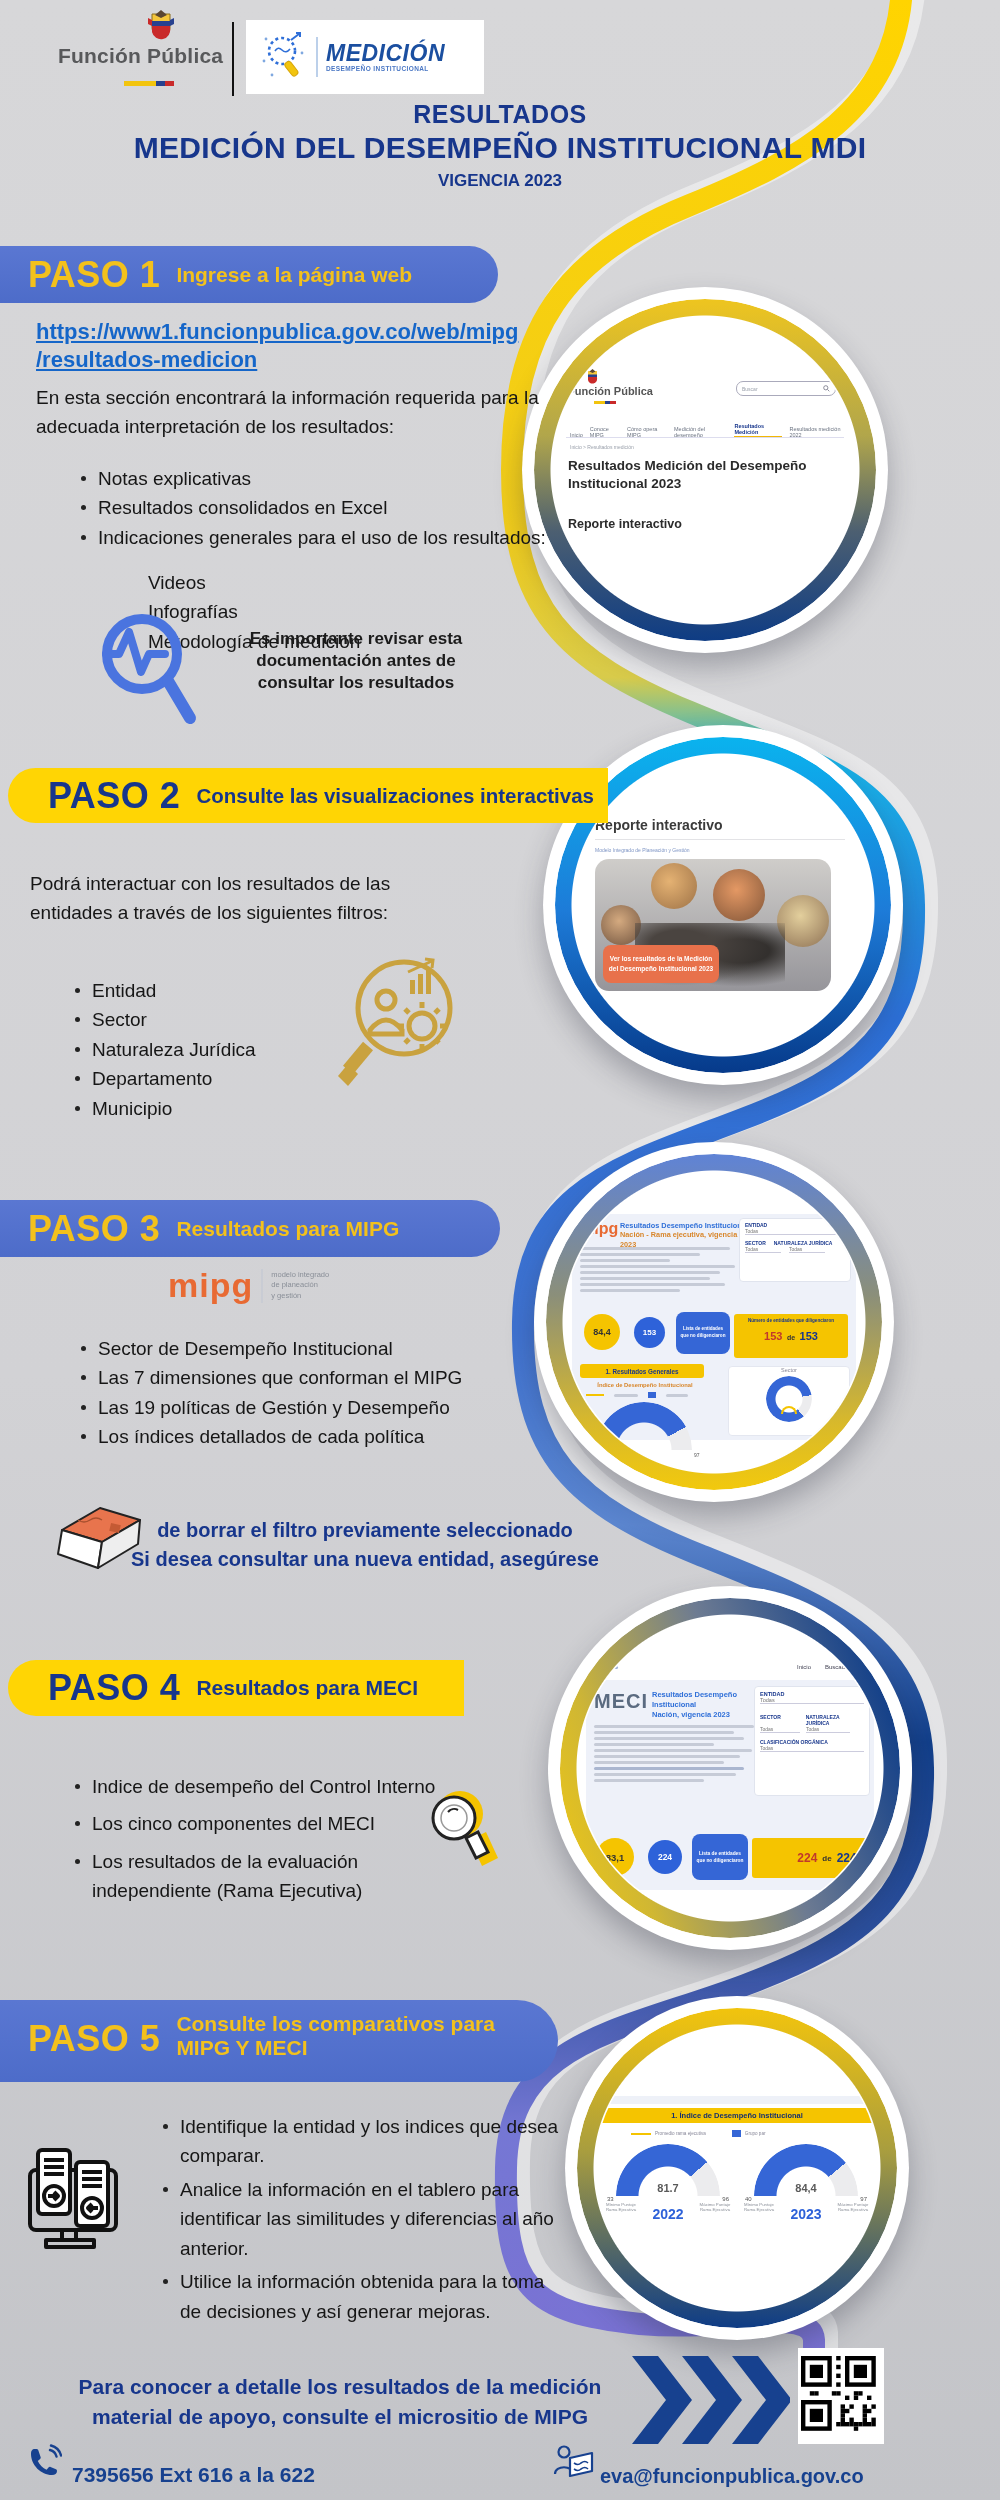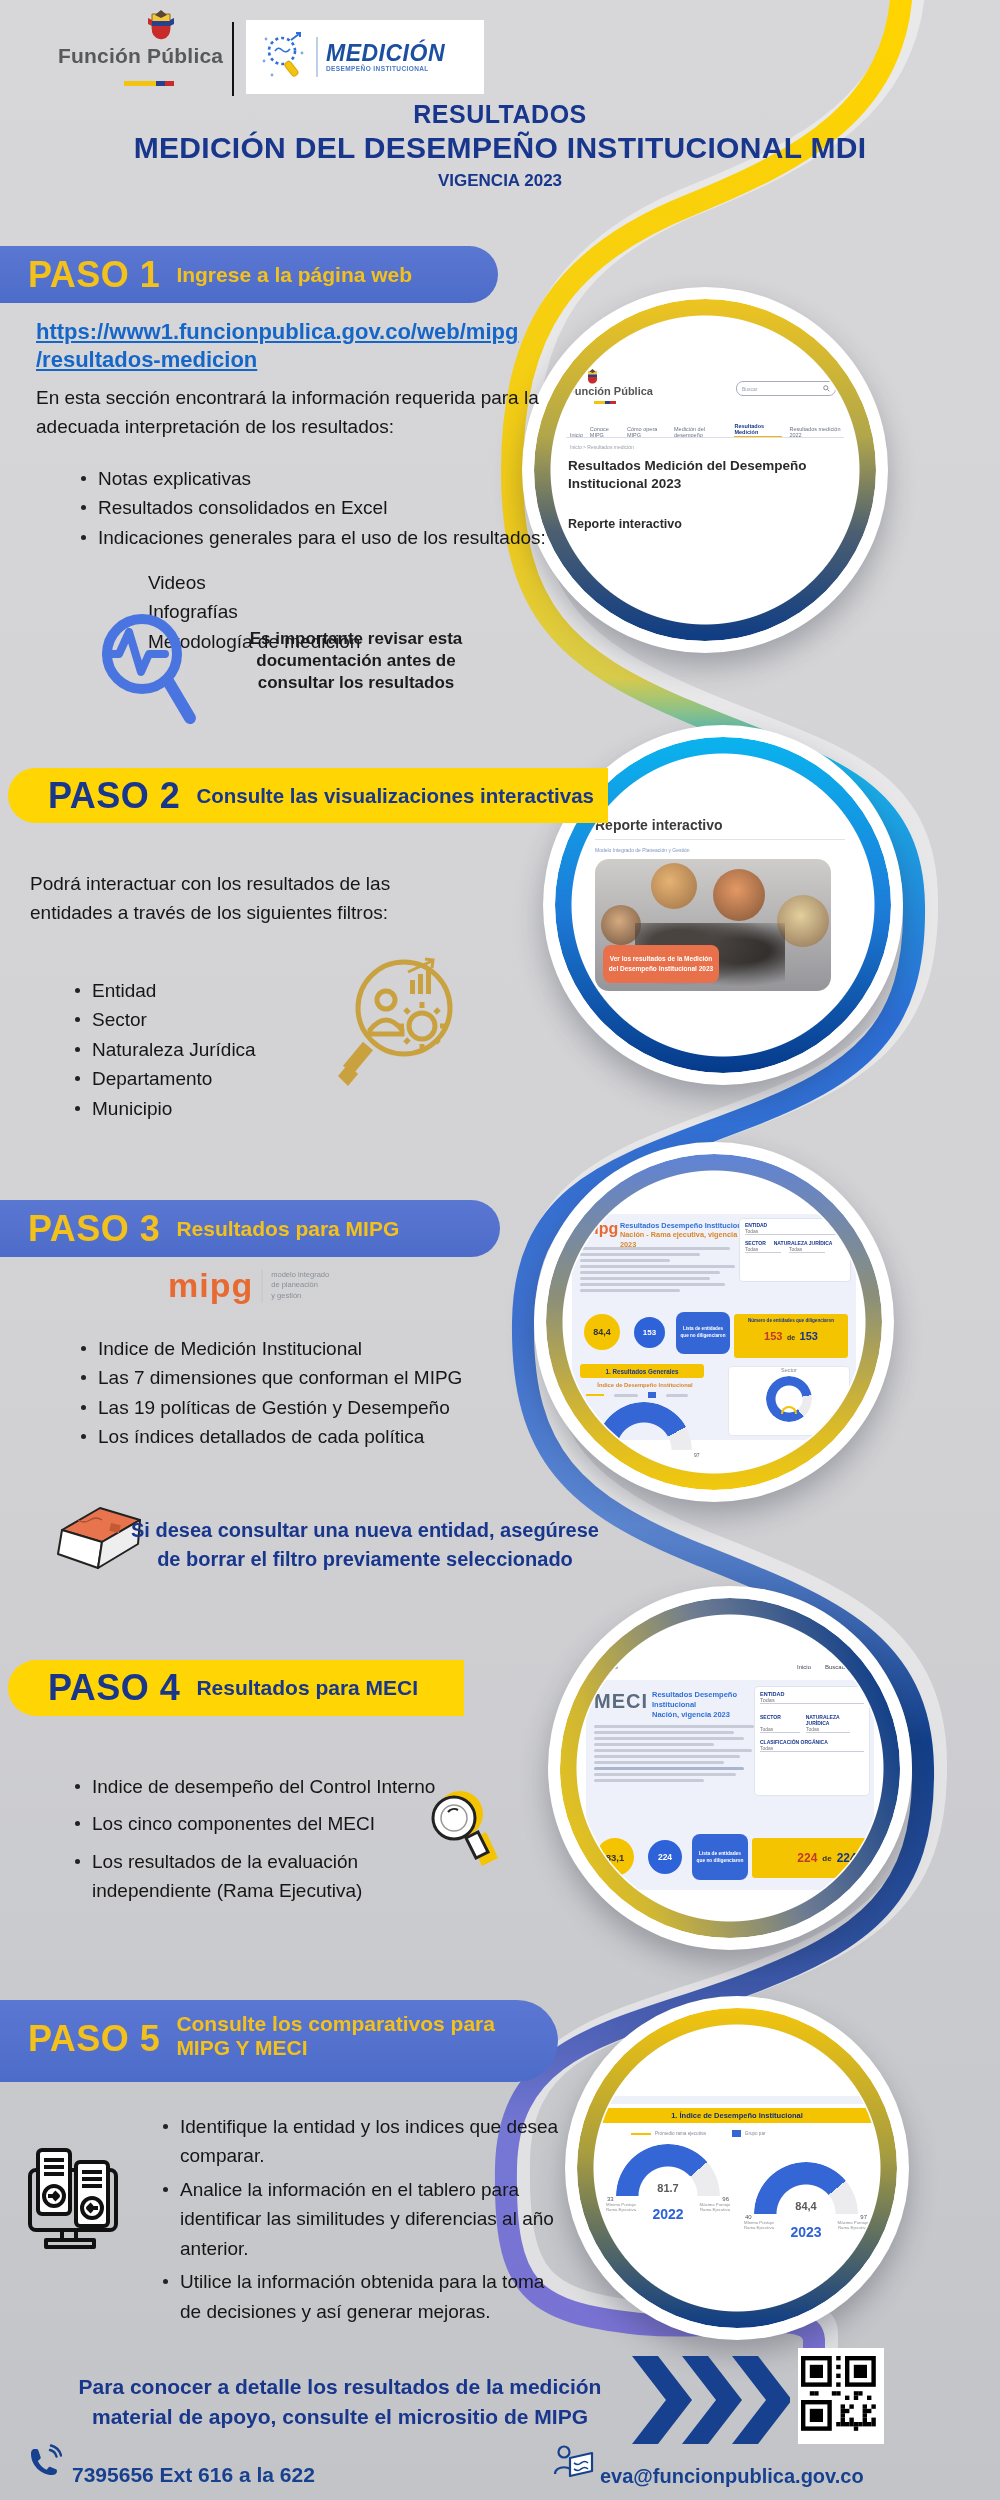--- a/index.html
+++ b/index.html
@@ -254,21 +254,21 @@
   <div class="abs z3" style="left:168px;top:1266px;display:flex;gap:8px;align-items:center;">
     <span style="font-size:34px;font-weight:800;color:#e86a33;letter-spacing:1px;">mipg</span>
     <span style="width:2px;height:34px;background:#c9ccd4;"></span>
     <span style="font-size:7.5px;color:#8a8f98;line-height:1.35;">
       <div>modelo integrado</div>
       <div>de planeación</div>
       <div>y gestión</div>
     </span>
   </div>
   <ul class="blt abs z3" style="left:58px;top:1318px;">
-    <li>Indice de Medición Institucional</li>
+    <li>Sector de Desempeño Institucional</li>
     <li>Las 7 dimensiones que conforman el MIPG</li>
     <li>Las 19 políticas de Gestión y Desempeño</li>
     <li>Los índices detallados de cada política</li>
   </ul>
 
   <div class="cwrap" style="left:534px;top:1142px;width:360px;height:360px;">
     <div class="ring ring3"></div>
     <div class="cinner">
       <div class="abs" style="left:8px;top:42px;width:284px;height:226px;background:#eef1f9;border-radius:6px;">
         <span class="abs" style="left:8px;top:6px;font-size:16px;font-weight:800;color:#e86a33;">mipg</span>
@@ -347,22 +347,22 @@
   <svg class="abs z3" style="left:48px;top:1502px" width="100" height="90" viewBox="0 0 100 90">
     <g stroke="#222" stroke-width="2" stroke-linejoin="round">
       <polygon points="14,28 52,6 92,18 54,40" fill="#e8744d"></polygon>
       <polygon points="14,28 54,40 50,66 10,52" fill="#fff"></polygon>
       <polygon points="54,40 92,18 90,42 50,66" fill="#eee"></polygon>
     </g>
     <path d="M30,18 q6,4 12,0 q6,-4 12,0" stroke="#a8502f" fill="none" stroke-width="1.5"></path>
     <rect x="62" y="22" width="10" height="8" fill="#c45a34" transform="rotate(14 67 26)"></rect>
   </svg>
   <div class="abs z3 navy-note" style="left:130px;top:1516px;width:470px;">
+    <div>de borrar el filtro previamente seleccionado</div>
     <div>Si desea consultar una nueva entidad, asegúrese</div>
-    <div>de borrar el filtro previamente seleccionado</div>
   </div>
 
   <div class="pill pill-yellow" style="left:8px;top:1660px;width:416px;height:56px;padding-left:40px;">
     <span class="step-lab">PASO 4</span>
     <span class="pill-title">Resultados para MECI</span>
   </div>
   <ul class="blt abs z3" style="left:52px;top:1756px;">
     <li style="margin-bottom:8px;">Indice de desempeño del Control Interno</li>
     <li style="margin-bottom:8px;">Los cinco componentes del MECI</li>
     <li style="width:330px;">Los resultados de la evaluación independiente (Rama Ejecutiva)</li>
@@ -497,21 +497,21 @@
           <span class="gmm">33</span>
           <span class="gmm">96</span>
         </div>
         <div style="display:flex;justify-content:space-between;align-items:flex-start;">
           <span class="glab" style="width:36px;">Mínimo Puntaje Rama Ejecutiva</span>
           <span class="yearlab" style="font-size:14px;margin-top:4px;">2022</span>
           <span class="glab" style="width:36px;">Máximo Puntaje Rama Ejecutiva</span>
         </div>
       </div>
 
-      <div class="abs" style="left:146px;top:136px;width:130px;">
+      <div class="abs" style="left:146px;top:118px;width:130px;">
         <div class="semi" style="margin:0 auto;width:104px;height:52px;
           background:conic-gradient(from 270deg at 50% 100%, #3566d6 0 140deg, #ececee 140deg 180deg);
           -webkit-mask:radial-gradient(circle at 50% 100%, transparent 29px, #000 30px);
           mask:radial-gradient(circle at 50% 100%, transparent 29px, #000 30px);"></div>
         <div class="gmv" style="text-align:center;font-size:11px;margin-top:-14px;">84,4</div>
         <div style="display:flex;justify-content:space-between;padding:2px 4px 0;">
           <span class="gmm">40</span>
           <span class="gmm">97</span>
         </div>
         <div style="display:flex;justify-content:space-between;align-items:flex-start;">

